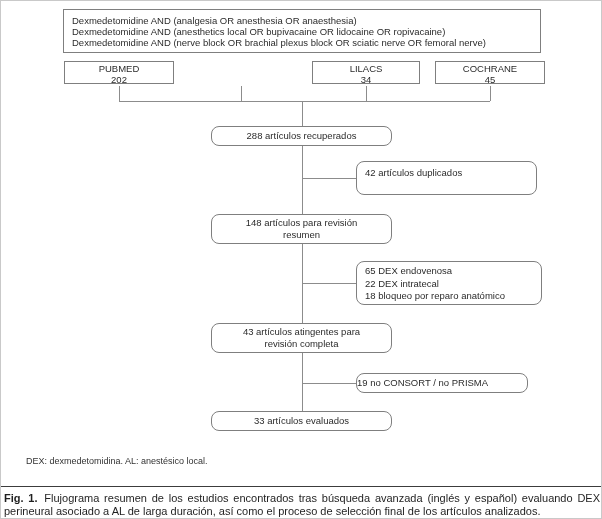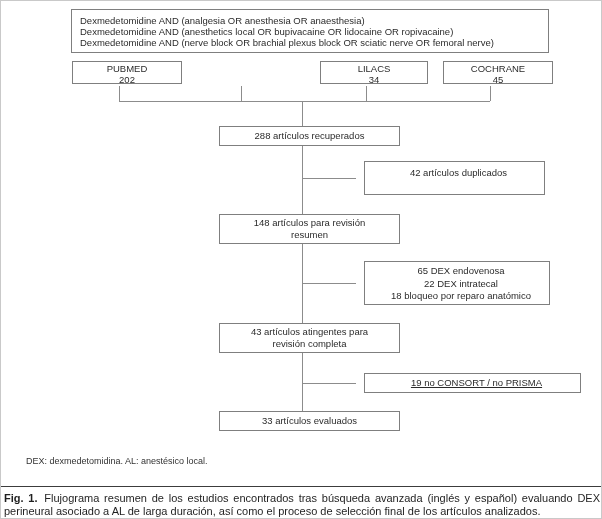--- a/index.html
+++ b/index.html
@@ -18,53 +18,54 @@
     border: 1px solid #c9c9c9;
     overflow: hidden;
   }
   .box {
     position: absolute;
     border: 1px solid #7f7f7f;
     background: #ffffff;
     box-sizing: border-box;
     font-size: 9.5px;
     color: #2b2b2b;
-    margin-left: 8px;
   }
   .search-box {
     left: 62px; top: 8px; width: 478px; height: 44px;
     padding: 5px 8px;
     line-height: 11px;
     text-align: left;
   }
   .db-box {
     top: 60px; height: 23px;
     text-align: center;
     line-height: 11px;
     padding-top: 1px;
   }
   .db-pubmed   { left: 63px;  width: 110px; }
   .db-embase   { left: 185px; width: 110px; }
   .db-lilacs   { left: 311px; width: 108px; }
   .db-cochrane { left: 434px; width: 110px; }
   .flow-box {
     left: 210px; width: 181px;
     text-align: center;
+    border-radius: 8px;
   }
   .flow-1 { top: 125px; height: 20px; line-height: 18px; }
   .flow-2 { top: 213px; height: 30px; line-height: 12px; padding-top: 2px; }
   .flow-3 { top: 322px; height: 30px; line-height: 12px; padding-top: 2px; }
   .flow-4 { top: 410px; height: 20px; line-height: 18px; }
   .excl-box {
     left: 355px;
-    text-align: center;
+    text-align: left;
+    border-radius: 8px;
   }
   .excl-1 { top: 160px; width: 181px; height: 34px; line-height: 13px; padding: 4px 0 0 8px; }
   .excl-2 { top: 260px; width: 186px; height: 44px; line-height: 12.5px; padding: 3px 0 0 8px; }
-  .excl-3 { top: 372px; width: 217px; height: 20px; line-height: 18px; padding-left: 8px; text-decoration: underline; }
+  .excl-3 { top: 372px; width: 172px; height: 20px; line-height: 18px; padding-left: 0; }
   .connectors {
     position: absolute;
     left: 0; top: 0;
     width: 602px; height: 480px;
     pointer-events: none;
   }
   .footnote {
     position: absolute;
     left: 25px; top: 455px;
     font-size: 9px;

